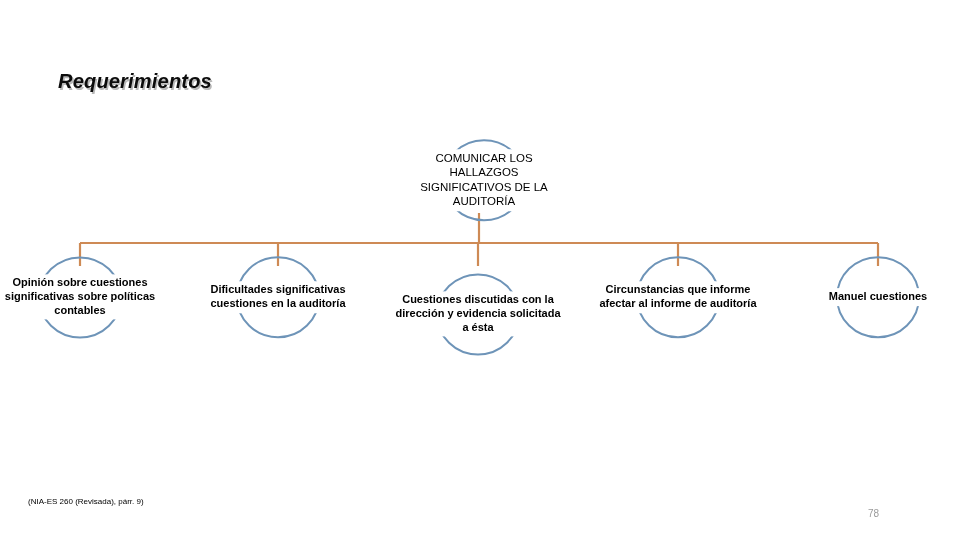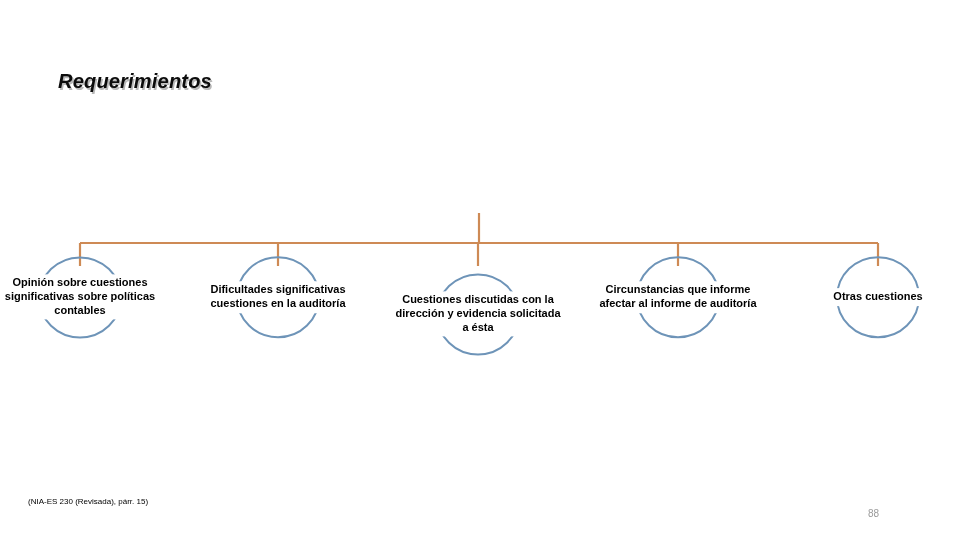--- a/index.html
+++ b/index.html
@@ -141,20 +141,26 @@
 
     <line x1="80" y1="243" x2="878" y2="243" stroke="#CE8A55" stroke-width="2.2"></line>
 
     <line x1="80" y1="243" x2="80" y2="266" stroke="#CE8A55" stroke-width="2.2"></line>
     <line x1="278" y1="243" x2="278" y2="266" stroke="#CE8A55" stroke-width="2.2"></line>
     <line x1="478" y1="243" x2="478" y2="266" stroke="#CE8A55" stroke-width="2.2"></line>
     <line x1="678" y1="243" x2="678" y2="266" stroke="#CE8A55" stroke-width="2.2"></line>
     <line x1="878" y1="243" x2="878" y2="266" stroke="#CE8A55" stroke-width="2.2"></line>
   </svg>
 
+  <div class="node root" id="node-root">
+    <svg class="node-arcs" width="92" height="88" viewBox="0 0 92 88">
+      <ellipse cx="46" cy="44" rx="41" ry="40" fill="none" stroke="#6E94B8" stroke-width="2"></ellipse>
+    </svg>
+    <div class="node-label">COMUNICAR LOS HALLAZGOS SIGNIFICATIVOS DE LA AUDITORÍA</div>
+  </div>
 
   <div class="node leaf" id="node-leaf-0">
     <svg class="node-arcs" width="92" height="88" viewBox="0 0 92 88">
       <ellipse cx="46" cy="44" rx="41" ry="40" fill="none" stroke="#6E94B8" stroke-width="2"></ellipse>
     </svg>
     <div class="node-label">Opinión sobre cuestiones significativas sobre políticas contables</div>
   </div>
 
   <div class="node leaf" id="node-leaf-1">
     <svg class="node-arcs" width="92" height="88" viewBox="0 0 92 88">
@@ -174,23 +180,23 @@
     <svg class="node-arcs" width="92" height="88" viewBox="0 0 92 88">
       <ellipse cx="46" cy="44" rx="41" ry="40" fill="none" stroke="#6E94B8" stroke-width="2"></ellipse>
     </svg>
     <div class="node-label">Circunstancias que informe afectar al informe de auditoría</div>
   </div>
 
   <div class="node leaf" id="node-leaf-4">
     <svg class="node-arcs" width="92" height="88" viewBox="0 0 92 88">
       <ellipse cx="46" cy="44" rx="41" ry="40" fill="none" stroke="#6E94B8" stroke-width="2"></ellipse>
     </svg>
-    <div class="node-label">Otras cuestiones</div>
+    <div class="node-label">Manuel cuestiones</div>
   </div>
 
 </div>
 
-<div id="footer-source">(NIA-ES 230 (Revisada), párr. 15)</div>
+<div id="footer-source">(NIA-ES 260 (Revisada), párr. 9)</div>
 
 <div id="footer-center">
 </div>
 
-<div id="page-number">88</div>
+<div id="page-number">78</div>
 
 </body></html>

